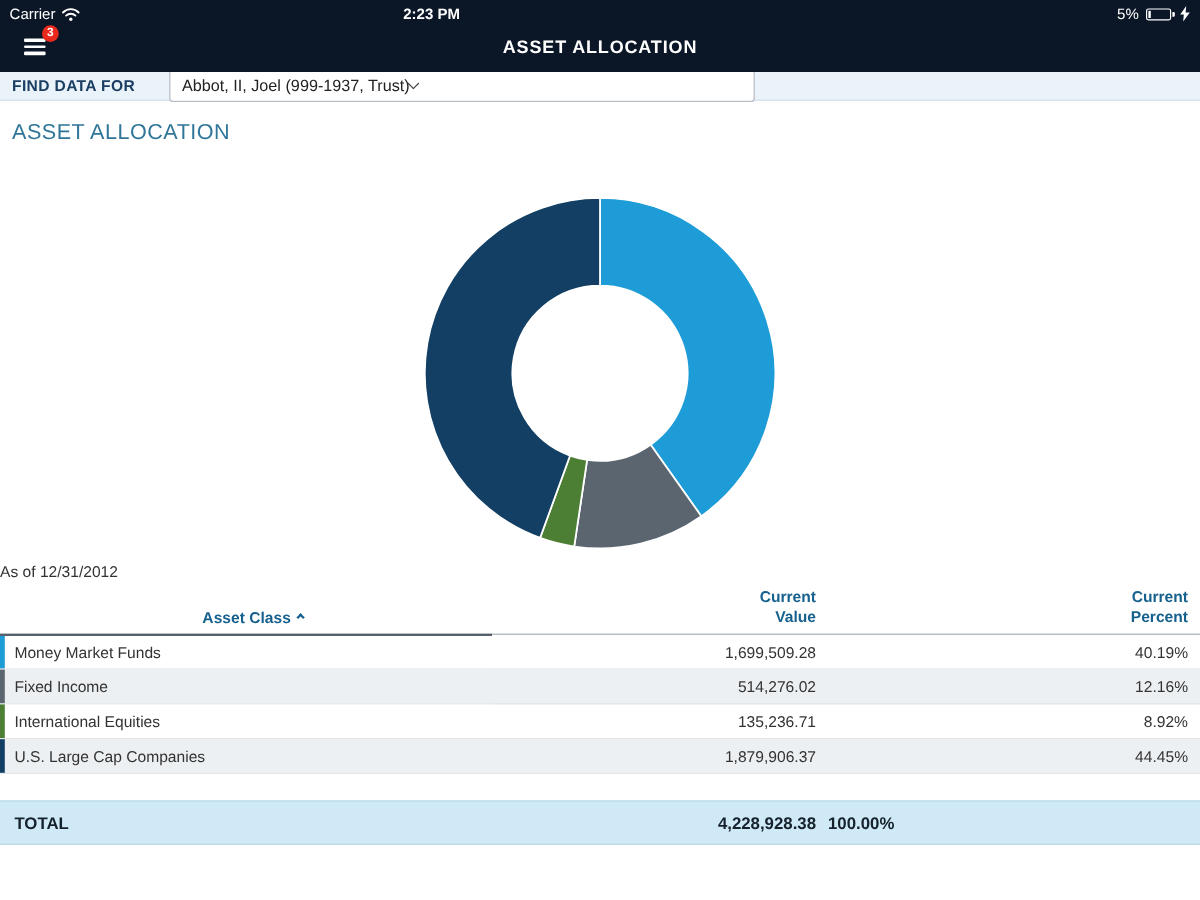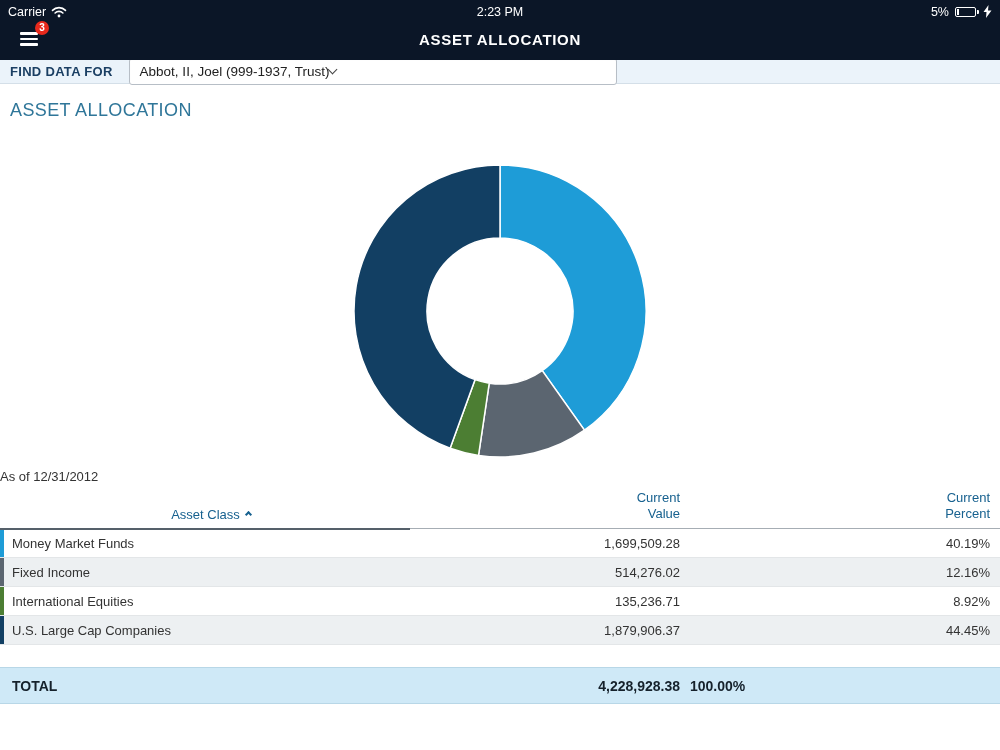--- a/index.html
+++ b/index.html
@@ -4,50 +4,50 @@
 <style>
   * { margin:0; padding:0; box-sizing:border-box; }
   html,body { background:#fff; }
   body { font-family:"Liberation Sans","DejaVu Sans",sans-serif; }
   .app { position:relative; width:1000px; height:750px; background:#fff; overflow:hidden; }
 
   
   .topbar { background:#0b1627; height:60px; position:relative; color:#fff; }
   .statusbar { display:flex; align-items:center; padding:3px 8px 0 8px; height:20px; font-size:12.5px; }
   .sb-left { flex:1; display:flex; align-items:center; gap:5px; }
-  .sb-center { flex:1; text-align:center; font-weight:normal; }
+  .sb-center { flex:1; text-align:left; font-weight:bold; }
   .sb-right { flex:1; display:flex; align-items:center; justify-content:flex-end; gap:4px; }
   .batt { width:21px; height:10px; border:1px solid #fff; border-radius:2px; display:inline-block; position:relative; margin-left:2px; }
   .batt-fill { position:absolute; left:1px; top:1px; bottom:1px; width:2px; background:#fff; }
   .batt::after { content:''; position:absolute; right:-4px; top:2px; width:2px; height:4px; background:#fff; border-radius:0 1px 1px 0; }
   .menu-btn { position:absolute; left:16px; top:28px; background:transparent; border:none; cursor:pointer; padding:4px; }
   .burger { display:flex; flex-direction:column; gap:3px; }
   .burger span { display:block; width:18px; height:2.5px; background:#fff; border-radius:1px; }
   .badge { position:absolute; top:-7px; right:-7px; background:#e8291c; color:#fff; font-size:10px; line-height:14px; min-width:14px; height:14px; border-radius:8px; text-align:center; font-weight:bold; padding:0 2px; }
   .page-title { text-align:center; font-size:15px; font-weight:bold; letter-spacing:0.7px; padding-top:11px; }
 
   
-  .findbar { background:#ebf3fa; height:24px; display:flex; align-items:center; padding:0 10px; gap:16px; border-bottom:1px solid #d4dfe8; }
+  .findbar { background:#ebf3fa; height:24px; display:flex; align-items:center; padding:0 10px; gap:28px; border-bottom:1px solid #d4dfe8; }
   .find-label { font-size:13px; font-weight:bold; color:#1b3f63; letter-spacing:0.3px; }
   .select { width:488px; height:27px; background:#fff; border:1px solid #b7bec6; border-radius:3px; display:flex; align-items:center; justify-content:flex-start; padding:0 10px; font-size:13.5px; color:#222; cursor:pointer; box-shadow:inset 0 1px 1px rgba(0,0,0,0.04); }
   .chev { width:7px; height:7px; border-right:1.6px solid #444; border-bottom:1.6px solid #444; transform:rotate(45deg); margin-top:-4px; }
 
   
   .section-heading { font-size:18px; font-weight:500; color:#2f7699; letter-spacing:0.4px; margin:16px 0 0 10px; }
 
   
   .chart-wrap { display:flex; justify-content:center; margin-top:42px; }
   .chart-wrap svg { width:296px; height:296px; }
 
   .asof { text-align:left; font-size:13px; color:#333; margin:10px 12px 3px 0; }
 
   
   table { width:100%; border-collapse:collapse; margin-top:6px; font-size:13px; color:#333; }
   col.c1 { width:41%; } col.c2 { width:28%; } col.c3 { width:31%; }
-  thead th { color:#17618f; font-size:13px; font-weight:normal; vertical-align:bottom; padding-bottom:6px; }
+  thead th { color:#17618f; font-size:13px; font-weight:bold; vertical-align:bottom; padding-bottom:6px; }
   thead th.h-name { text-align:center; padding-left:12px; border-bottom:2px solid #55606a; cursor:pointer; }
   thead th.h-val, thead th.h-pct { text-align:right; padding-right:10px; border-bottom:1px solid #a6adb4; }
   thead th .wrap { display:inline-block; max-width:60px; text-align:right; line-height:16px; }
   .sort-caret { display:inline-block; width:5px; height:5px; border-top:2px solid #17618f; border-right:2px solid #17618f; transform:rotate(-45deg); margin-left:6px; vertical-align:2px; }
   tbody tr { height:29px;margin-top:20px; }
   tbody tr:nth-child(even) { background:#edf0f2; }
   tbody td { border-bottom:1px solid #e3e6e8; padding:6px 0; }
   td.c-name { padding-left:12px; position:relative; }
   .bar { position:absolute; left:0; top:0; bottom:0; width:4px; }
   td.c-val, td.c-pct { text-align:right; padding-right:10px; }

